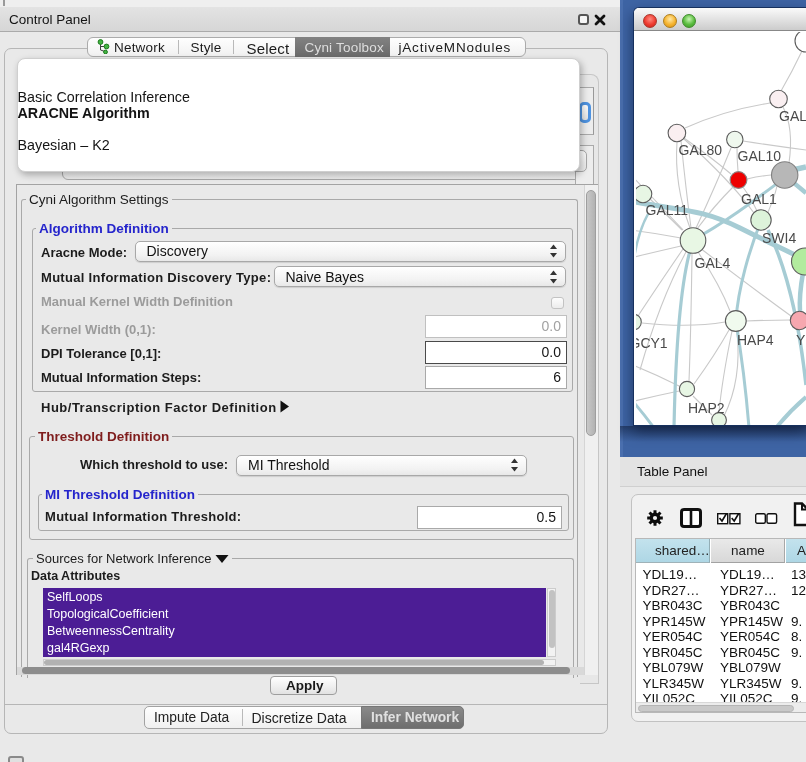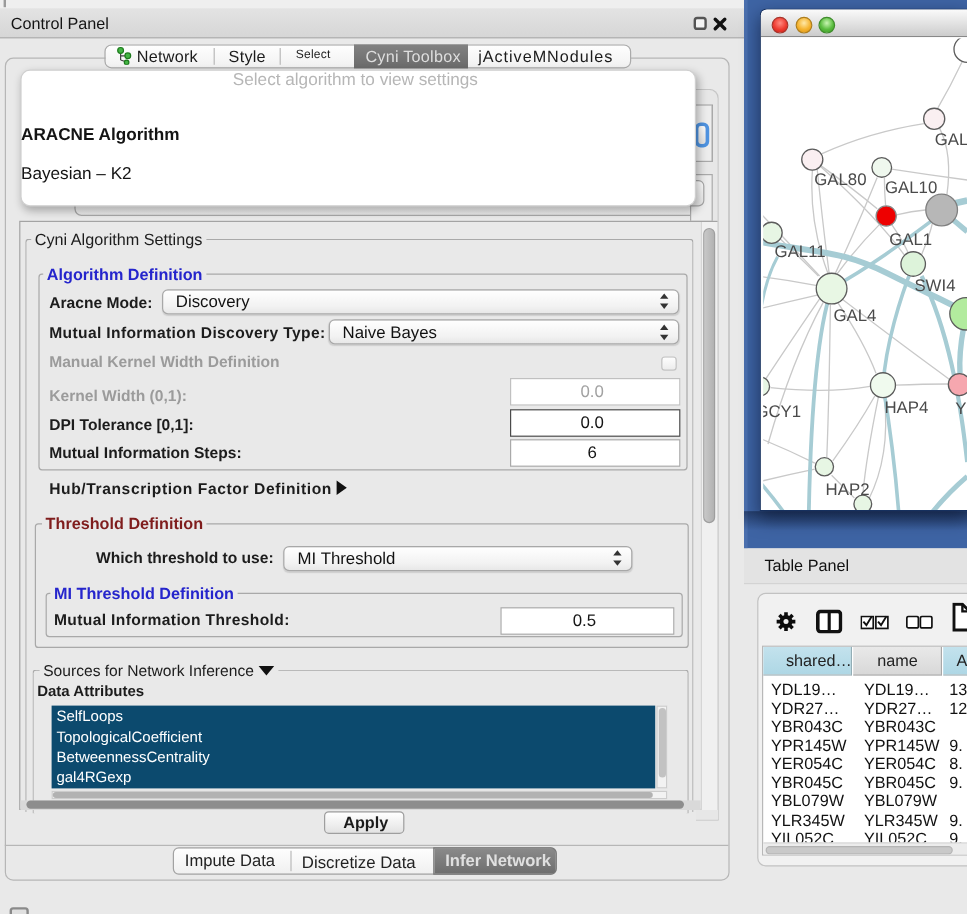--- a/index.html
+++ b/index.html
@@ -4,21 +4,21 @@
 html,body{width:806px;height:762px;overflow:hidden;background:#e9e9e9;
   font-family:"Liberation Sans",sans-serif;position:relative}
 .abs{position:absolute}
 .lbl{position:absolute;font-weight:bold;font-size:13px;color:#1c1c1c;white-space:nowrap}
 .glbl{position:absolute;font-weight:bold;font-size:13px;color:#9b9b9b;white-space:nowrap}
 .combo{position:absolute;background:linear-gradient(#ffffff,#f2f2f2 70%,#e8e8e8);
   border:1px solid #a8a8a8;border-radius:5px;box-shadow:0 1px 1px rgba(0,0,0,.12)}
 .combo .tx{position:absolute;left:11px;top:50%;transform:translateY(-50%);font-size:14px;color:#111}
 .arrows{position:absolute;right:7px;top:50%;transform:translateY(-50%);width:9px;height:14px}
 .field{position:absolute;background:#fff;border:1px solid #a9a9a9;font-size:14px;color:#151515;
-  text-align:center;padding-right:5px}
+  text-align:right;padding-right:5px}
 .gbox{position:absolute;border:1px solid #a9a9a9;border-radius:3px}
 .gtitle{position:absolute;background:#e9e9e9;padding:0 3px;white-space:nowrap}
 </style></head><body>
 
 <div class="abs" style="left:0;top:0;width:620px;height:7px;background:#efefef"></div>
 <div class="abs" style="left:3px;top:0;width:2px;height:6px;background:#9a9a9a"></div>
 
 <div class="abs" style="left:0;top:7px;width:620px;height:25px;background:linear-gradient(#e3e3e3,#d6d6d6);border-bottom:1px solid #aaa"></div>
 <div class="abs" style="left:9px;top:12px;font-size:13.5px;color:#141414">Control Panel</div>
 <div class="abs" style="left:578px;top:14px;width:11px;height:11px;border:2px solid #555;border-radius:3px;background:#f5f5f5"></div>
@@ -40,21 +40,21 @@
 <div class="abs" style="left:233px;top:40px;width:1px;height:14px;background:#b9b9b9"></div>
 <div class="abs" style="left:294.5px;top:37px;width:95px;height:20px;background:linear-gradient(#828282,#6a6a6a)"></div>
 <svg class="abs" style="left:97px;top:39px" width="13" height="15" viewBox="0 0 13 15">
   <path d="M3.5 4 L3.5 11 M3.5 7.5 L8.5 7.5 M3.5 11 L8 12.5" stroke="#444" stroke-width="1" fill="none"></path>
   <circle cx="3.5" cy="3" r="2.4" fill="#44b544" stroke="#1c7a1c"></circle>
   <circle cx="9.5" cy="7.5" r="2.4" fill="#44b544" stroke="#1c7a1c"></circle>
   <circle cx="8.5" cy="13" r="1.9" fill="#44b544" stroke="#1c7a1c"></circle>
 </svg>
 <div class="abs" style="left:114px;top:40px;font-size:13.5px;letter-spacing:0.2px;color:#1b1b1b">Network</div>
 <div class="abs" style="left:190.5px;top:40px;font-size:13.5px;letter-spacing:0.2px;color:#1b1b1b">Style</div>
-<div class="abs" style="left:246.5px;top:40px;font-size:10px;letter-spacing:0.2px;color:#1b1b1b">Select</div>
+<div class="abs" style="left:246.5px;top:40px;font-size:15px;letter-spacing:0.2px;color:#1b1b1b">Select</div>
 <div class="abs" style="left:304.5px;top:40px;font-size:13.5px;letter-spacing:0.2px;color:#dedede">Cyni Toolbox</div>
 <div class="abs" style="left:398.5px;top:40px;font-size:13.5px;letter-spacing:0.8px;color:#1b1b1b">jActiveMNodules</div>
 
 <div class="abs" style="left:16px;top:184px;width:582px;height:491px;border:1px solid #a3a3a3;background:#e9e9e9"></div>
 
 <div class="gbox" style="left:21px;top:198.5px;width:557px;height:478px;border-bottom:none;border-radius:3px 3px 0 0"></div>
 <div class="gtitle" style="left:26px;top:191.5px;font-size:13.5px;color:#1c1c1c">Cyni Algorithm Settings</div>
 
 <div class="gbox" style="left:31.5px;top:228px;width:541px;height:163.5px"></div>
 <div class="gtitle" style="left:36px;top:221px;font-size:13.5px;font-weight:bold;color:#2525cc">Algorithm Definition</div>
@@ -102,21 +102,21 @@
 <div class="gtitle" style="left:42px;top:487px;font-size:13.5px;font-weight:bold;color:#2525cc">MI Threshold Definition</div>
 <div class="lbl" style="left:45px;top:509px;letter-spacing:0.3px">Mutual Information Threshold:</div>
 <div class="field" style="left:417px;top:506px;width:145px;height:22.5px;line-height:20px">0.5</div>
 
 <div class="gbox" style="left:27px;top:557.5px;width:547px;height:120px;border-bottom:none;border-radius:3px 3px 0 0"></div>
 <div class="gtitle" style="left:33px;top:551px;font-size:13px;color:#1c1c1c">Sources for Network Inference <svg style="vertical-align:-1px" width="14" height="10" viewBox="0 0 14 10">
       <path d="M0.5 1 L13.5 1 L7 9 Z" fill="#111"></path>
     </svg></div>
 <div class="lbl" style="left:31px;top:569px;font-size:12.5px">Data Attributes</div>
 
-<div class="abs" style="left:43px;top:587.5px;width:503px;height:69.5px;background:#0c4a6e;overflow:hidden">
+<div class="abs" style="left:43px;top:587.5px;width:503px;height:69.5px;background:#4c1d95;overflow:hidden">
   <div style="font-size:12.5px;color:#fff;padding-left:4px;line-height:17px;padding-top:1px">SelfLoops<br>TopologicalCoefficient<br>BetweennessCentrality<br>gal4RGexp</div>
 </div>
 <div class="abs" style="left:547px;top:587.5px;width:9px;height:69.5px;background:#f2f2f2;border:1px solid #ccc"></div>
 <div class="abs" style="left:548.5px;top:590px;width:6px;height:58px;background:#c2c2c2;border-radius:3px"></div>
 <div class="abs" style="left:43px;top:658.5px;width:513px;height:7.5px;background:#f2f2f2;border:1px solid #ccc"></div>
 <div class="abs" style="left:44px;top:659.5px;width:500px;height:5.5px;background:#b2b2b2;border-radius:3px"></div>
 
 <div class="abs" style="left:16.5px;top:666.5px;width:567px;height:8px;background:#d9d9d9"></div>
 <div class="abs" style="left:22px;top:667px;width:548px;height:7px;background:#8d8d8d;border-radius:3.5px"></div>
 
@@ -131,21 +131,21 @@
 <div class="abs" style="left:242px;top:709px;width:1px;height:17px;background:#b9b9b9"></div>
 <div class="abs" style="left:361px;top:706px;width:103px;height:23px;background:linear-gradient(#8a8a8a,#6e6e6e);border:1px solid #777;border-radius:0 5px 5px 0"></div>
 <div class="abs" style="left:154px;top:709.5px;font-size:13.8px;font-weight:normal;color:#222">Impute Data</div>
 <div class="abs" style="left:251.5px;top:709.5px;font-size:14px;font-weight:normal;color:#222">Discretize Data</div>
 <div class="abs" style="left:371px;top:709.5px;font-size:13.8px;font-weight:bold;color:#e0e0e0">Infer Network</div>
 
 <div class="abs" style="left:8px;top:756px;width:16px;height:10px;border:2px solid #8a8a8a;border-radius:3px;background:#e0e0e0"></div>
 
 <div class="abs" style="left:16.5px;top:58px;width:563.5px;height:113.5px;background:#fff;border:1px solid #cfcfcf;border-radius:8px;box-shadow:2px 3px 7px rgba(0,0,0,.28)"></div>
 <div class="abs" style="left:0;top:58px;width:580px;height:114px;font-size:14.3px;color:#141414">
- <div style="position:absolute;left:194px;top:1px;font-size:14.3px;color:#b6b6b6">Select algorithm to view settings</div>
+ <div style="position:absolute;left:17.5px;top:31.1px">Basic Correlation Inference</div>
  <div style="position:absolute;left:17.5px;top:47.2px;font-weight:bold">ARACNE Algorithm</div>
  <div style="position:absolute;left:17.5px;top:79.4px">Bayesian – K2</div>
 </div>
 
 <div class="abs" style="left:620px;top:0;width:186px;height:457px;background:#3e64a4"></div>
 <div class="abs" style="left:620px;top:0;width:3px;height:457px;background:#4a6fae"></div>
 
 <div class="abs" style="left:633px;top:7px;width:173px;height:419px;background:#fff;border:1px solid #16305e;border-right:none;border-radius:6px 0 0 0;box-shadow:0 6px 14px rgba(5,15,40,.55)"></div>
 <div class="abs" style="left:634px;top:8px;width:172px;height:23px;background:linear-gradient(#fafafa,#ccc);border-bottom:1px solid #888;border-radius:5px 0 0 0"></div>
 <div class="abs" style="left:643px;top:13.5px;width:14px;height:14px;border-radius:50%;background:radial-gradient(circle at 50% 35%,#ff8a80 0%,#ee3b30 55%,#c62016 100%);border:1px solid #a8352c"></div>

